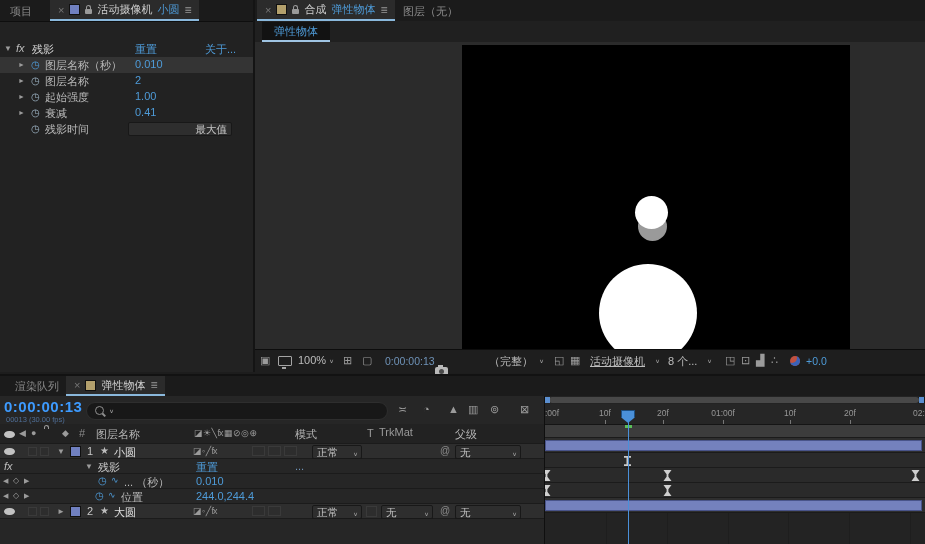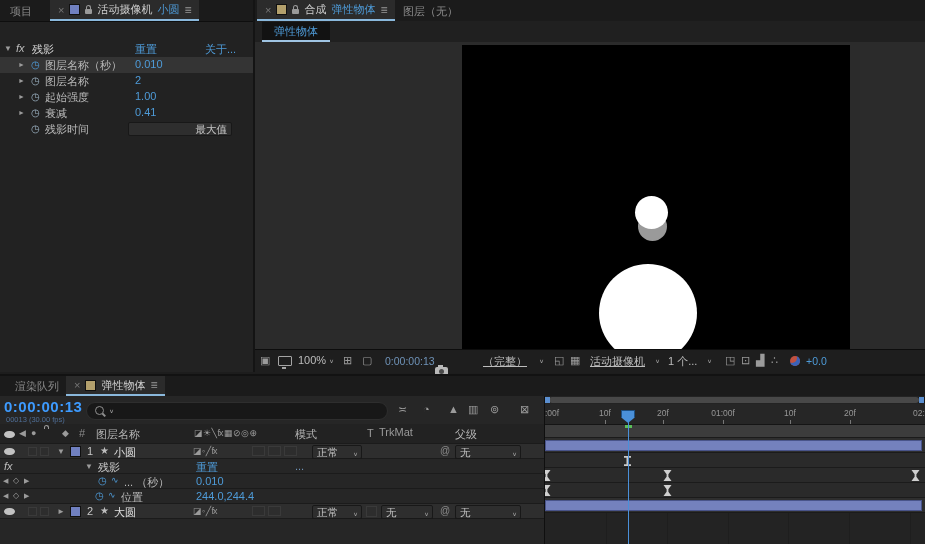--- a/index.html
+++ b/index.html
@@ -146,27 +146,27 @@
       <span class="abs icon" style="left:107px;top:4px;">▢</span>
       <span class="abs txt" style="left:130px;top:5px;color:#6f93b8;font-size:10.5px;">0:00:00:13</span>
       <div class="abs cam" style="left:180px;top:7px;"></div>
       <div class="abs cam dim2" style="left:200px;top:7px;"></div>
       <div class="abs rgb" style="left:218px;top:6px;">
         <i style="left:0;top:0;background:#c24a3e;"></i>
           <i style="left:4px;top:0;background:#3f9a48;"></i>
         <i style="left:2px;top:4px;background:#3f62c0;"></i>
           <i style="left:7px;top:4px;background:#ddd;width:4px;height:4px;"></i>
       </div>
-      <span class="abs txt" style="left:228px;top:4px;color:#bdbdbd;text-decoration:underline;">（完整）</span>
+      <span class="abs txt" style="left:234px;top:4px;color:#bdbdbd;">（完整）</span>
       <span class="abs chev" style="left:284px;top:7px;">∨</span>
       <span class="abs icon" style="left:299px;top:4px;">◱</span>
       <span class="abs icon" style="left:315px;top:4px;">▦</span>
       <span class="abs txt" style="left:335px;top:4px;color:#bdbdbd;text-decoration:underline;">活动摄像机</span>
       <span class="abs chev" style="left:400px;top:7px;">∨</span>
-      <span class="abs txt" style="left:413px;top:4px;color:#bdbdbd;">1 个...</span>
+      <span class="abs txt" style="left:413px;top:4px;color:#bdbdbd;">8 个...</span>
       <span class="abs chev" style="left:452px;top:7px;">∨</span>
       <span class="abs icon" style="left:470px;top:4px;">◳</span>
       <span class="abs icon" style="left:486px;top:4px;">⊡</span>
       <span class="abs icon" style="left:501px;top:4px;">▟</span>
       <span class="abs icon" style="left:516px;top:4px;">∴</span>
       <div class="abs aperture" style="left:535px;top:6px;"></div>
       <span class="abs blue txt" style="left:551px;top:5px;font-size:10.5px;">+0.0</span>
     </div>
   </div>
 

